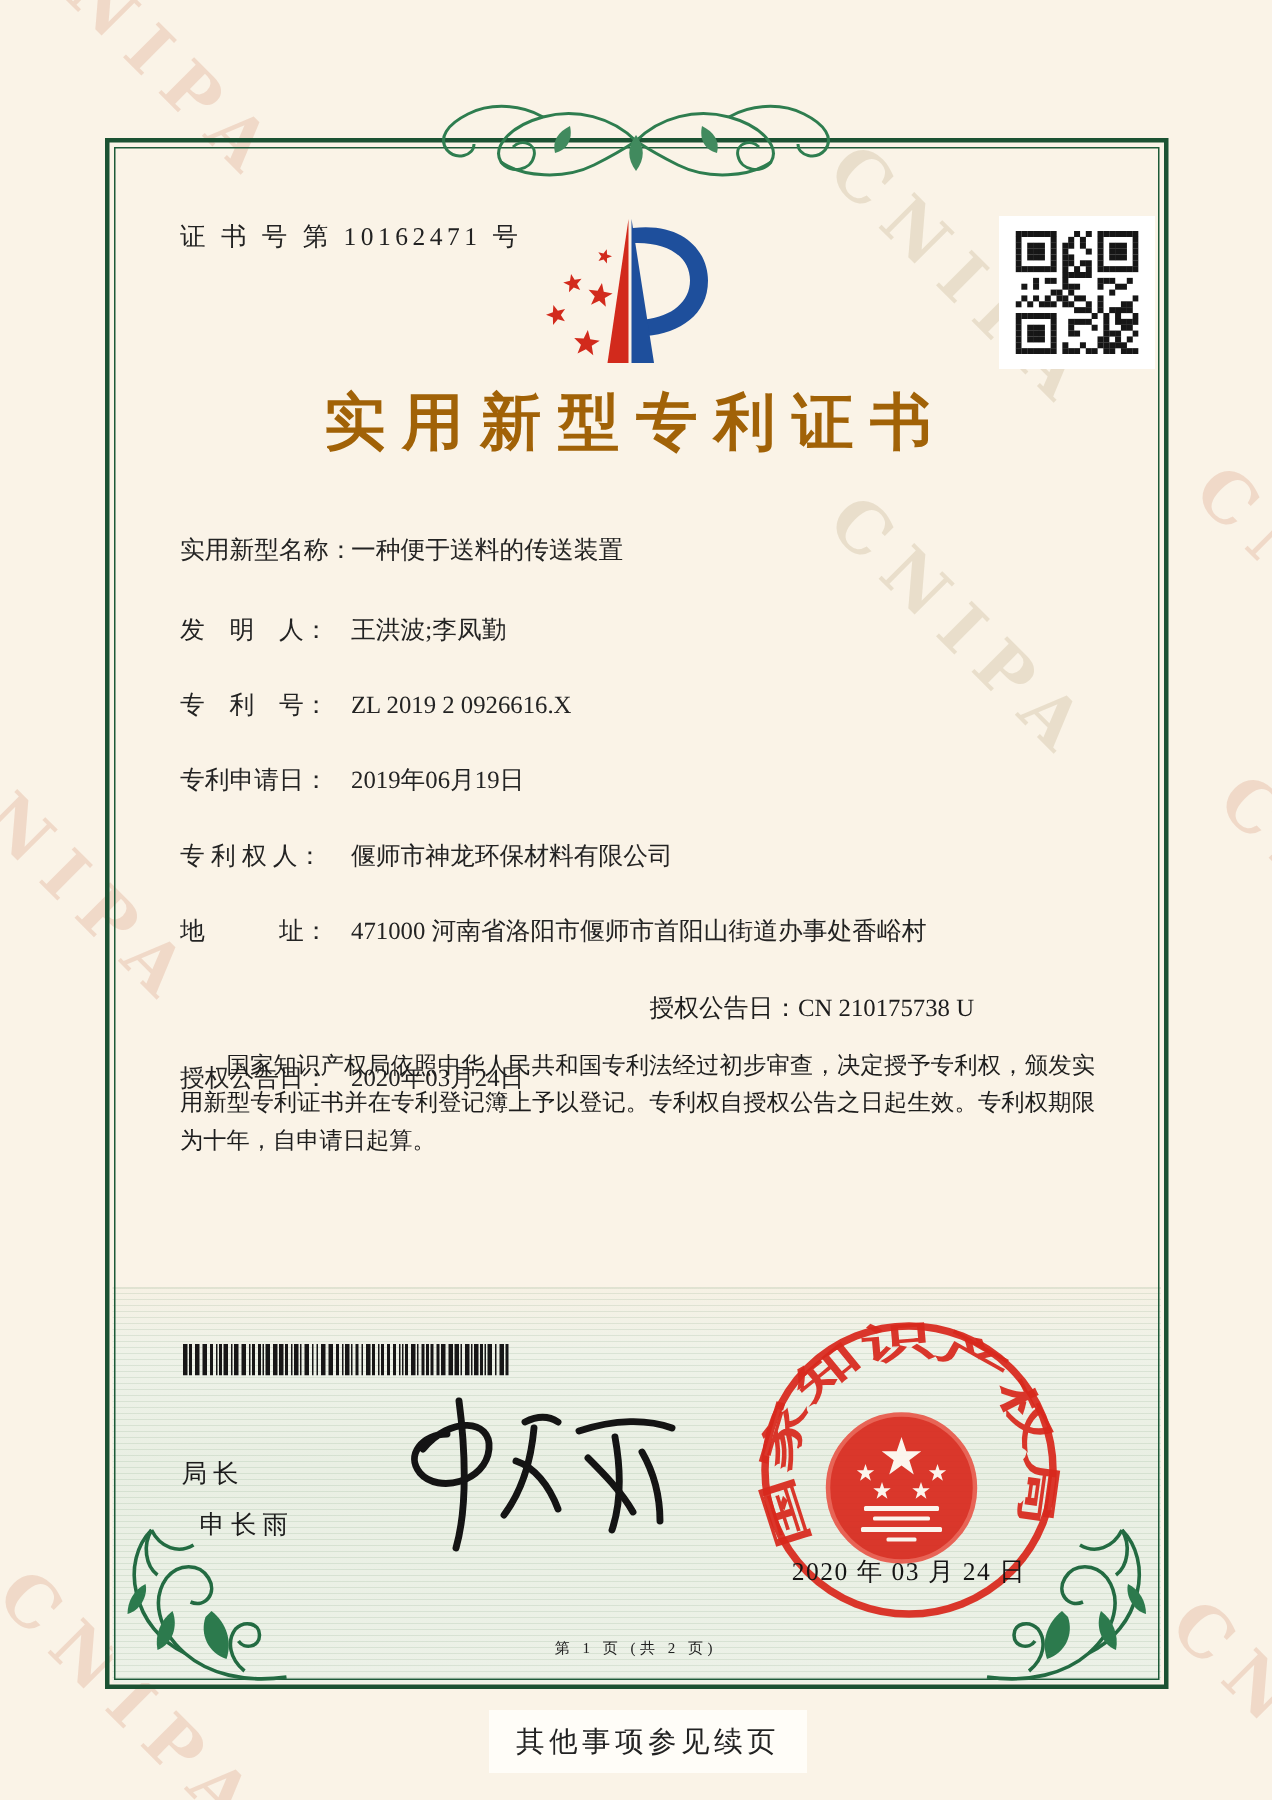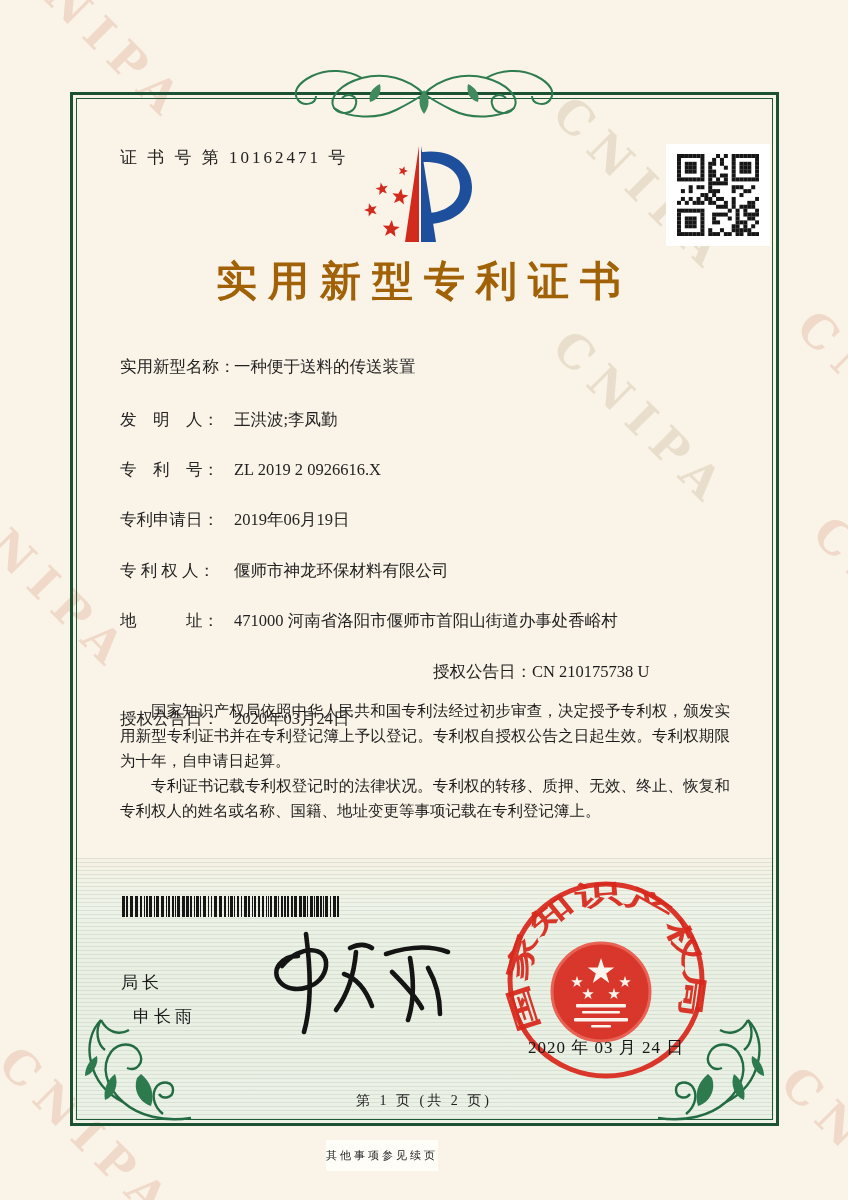--- a/index.html
+++ b/index.html
@@ -75,26 +75,26 @@
   .juzhang{position:absolute;left:121px;top:971px;z-index:5;font-size:17px;letter-spacing:4px;}
   .juzhang-name{position:absolute;left:133px;top:1005px;z-index:5;font-size:17px;letter-spacing:4px;}
   .signature{position:absolute;left:252px;top:922px;z-index:6;}
   .seal{position:absolute;left:503px;top:876px;width:206px;height:212px;z-index:5;}
   .seal-date{
     position:absolute;left:503px;top:1036px;width:206px;text-align:center;z-index:6;
     font-size:17px;color:#151515;letter-spacing:1px;white-space:nowrap;
   }
   .page-footer{
     position:absolute;left:0;top:1092px;width:848px;text-align:center;z-index:5;
-    font-size:14px;letter-spacing:3px;color:#222;
+    font-size:10px;letter-spacing:3px;color:#222;
   }
   .note-box{
     position:absolute;left:326px;top:1140px;z-index:5;
-    background:#fffdf8;padding:8px 0;
-    font-size:11px;letter-spacing:3px;color:#222;
+    background:#fffdf8;padding:8px 18px;
+    font-size:19px;letter-spacing:3px;color:#222;
   }
 </style>
 </head>
 <body>
 
 <div class="wm pink" style="left:-14px;top:6px;">CNIPA</div>
 <div class="wm tan" style="left:528px;top:158px;">CNIPA</div>
 <div class="wm tan" style="left:528px;top:392px;">CNIPA</div>
 <div class="wm pink" style="left:772px;top:372px;">CNIPA</div>
 <div class="wm pink" style="left:-70px;top:556px;">CNIPA</div>
@@ -408,21 +408,20 @@
 </div>
 <div class="field f7">
   <span class="lbl">授权公告日：</span><span>2020年03月24日</span>
 </div>
 <div class="grant-no">
   <span>授权公告日：</span><span>CN 210175738 U</span>
 </div>
 
 <div class="paras">
   <p>国家知识产权局依照中华人民共和国专利法经过初步审查，决定授予专利权，颁发实用新型专利证书并在专利登记簿上予以登记。专利权自授权公告之日起生效。专利权期限为十年，自申请日起算。</p>
-  <p>专利证书记载专利权登记时的法律状况。专利权的转移、质押、无效、终止、恢复和专利权人的姓名或名称、国籍、地址变更等事项记载在专利登记簿上。</p>
 </div>
 
 <svg class="barcode" id="barcode" width="220" height="21">
     <rect x="0" y="0" width="3" height="21" fill="#161616"></rect>
     <rect x="4" y="0" width="2" height="21" fill="#161616"></rect>
     <rect x="8" y="0" width="3" height="21" fill="#161616"></rect>
     <rect x="13" y="0" width="3" height="21" fill="#161616"></rect>
     <rect x="18" y="0" width="2" height="21" fill="#161616"></rect>
     <rect x="22" y="0" width="1" height="21" fill="#161616"></rect>
     <rect x="24" y="0" width="2" height="21" fill="#161616"></rect>

